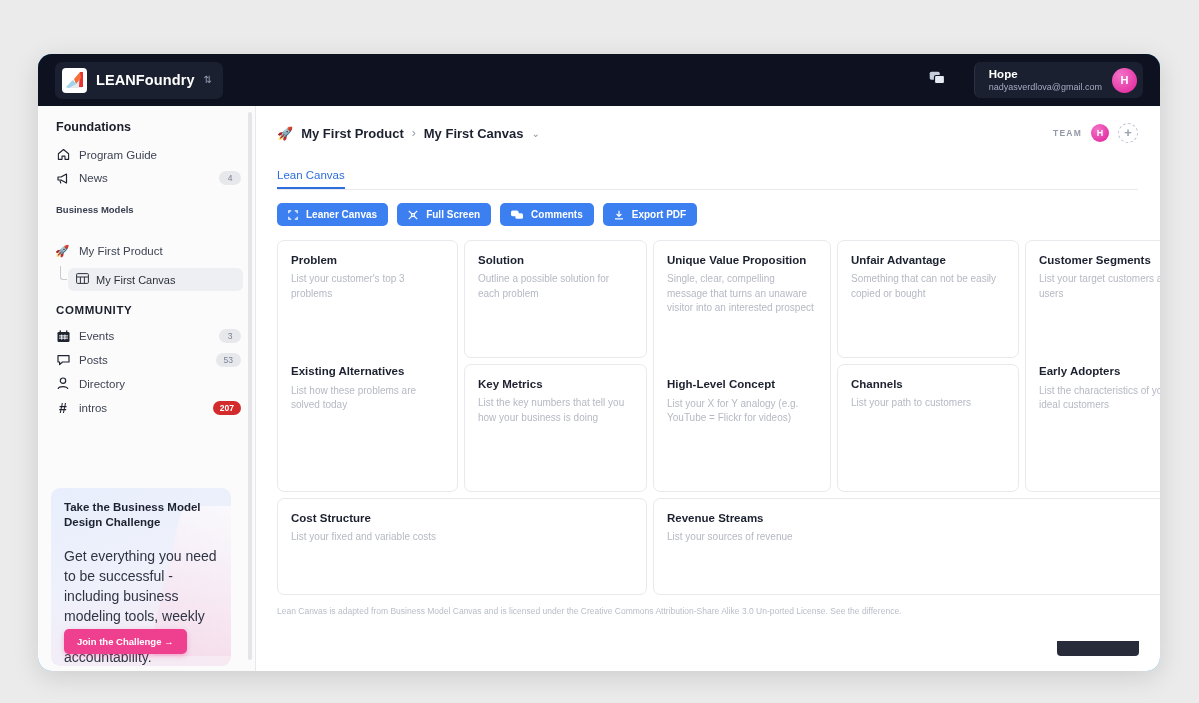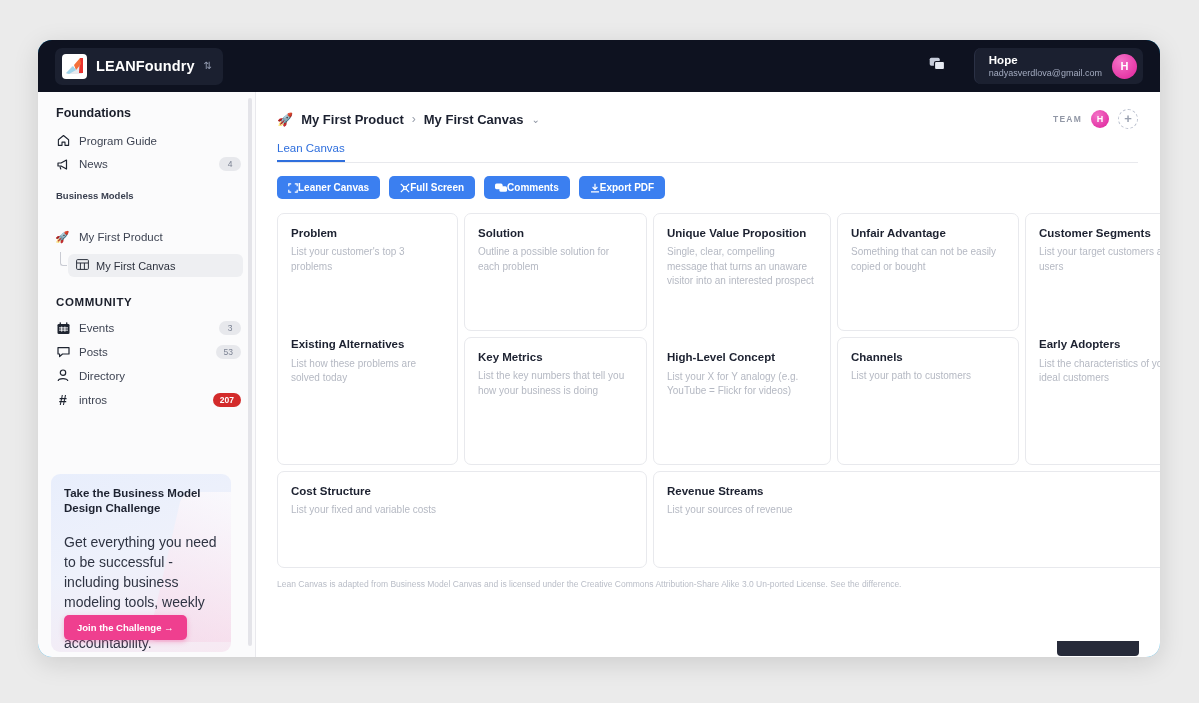--- a/index.html
+++ b/index.html
@@ -6,21 +6,21 @@
   html, body {
     width: 1199px; height: 703px;
     background: #ebebeb;
     font-family: "Liberation Sans", sans-serif;
     overflow: hidden;
   }
 
   
   #device {
     position: absolute;
-    left: 38px; top: 40px;
+    left: 38px; top: 54px;
     width: 1122px; height: 617px;
     background: #0ea5e9;
     border-radius: 14px;
     box-shadow: 0 6px 26px rgba(0,0,0,.13);
     overflow: hidden;
   }
   #device-stand {
     position: absolute;
     left: 1057px; top: 641px;
     width: 82px; height: 15px;
@@ -90,21 +90,21 @@
     background: #e4e4e9; border-radius: 2px;
   }
   .sb-section-title {
     font-size: 12.5px; font-weight: bold; color: #1b1f2b;
     padding: 0 0 0 18px; margin-bottom: 9px;
   }
   .sb-section-title.small {
     font-size: 9.5px; color: #3a4050; margin-top: 14px; margin-bottom: 24px;
   }
   .sb-section-title.caps {
-    font-size: 11.5px; letter-spacing: .6px; margin-top: 19px; margin-bottom: 8px;
+    font-size: 11.5px; letter-spacing: .6px; margin-top: 13px; margin-bottom: 8px;
   }
   .sb-item {
     display: flex; align-items: center; gap: 9px;
     padding: 5px 14px 5px 18px;
     font-size: 11.5px; color: #3e4453;
     position: relative;
   }
   .sb-item .ico {
     width: 14px; display: flex; align-items: center; justify-content: center;
     color: #1e2430; flex: none;
@@ -190,31 +190,31 @@
     color: #fff; font-size: 9px; font-weight: bold;
     display: flex; align-items: center; justify-content: center;
   }
   .add-circle {
     width: 20px; height: 20px; border-radius: 50%;
     border: 1.4px dashed #b9bfcd;
     color: #9aa1b0; font-size: 13px; line-height: 17px; text-align: center;
   }
 
   #tabs {
-    margin-top: 13px; display: flex; gap: 18px;
+    margin-top: 26px; display: flex; gap: 18px;
     border-bottom: 1px solid #e8e9ed;
   }
   .tab {
     font-size: 11.5px; color: #2f6fdd;
     padding-bottom: 6px; border-bottom: 2px solid #2f6fdd;
   }
 
   #toolbar { display: flex; gap: 9px; margin-top: 13px; }
   .tbtn {
-    display: flex; align-items: center; gap: 0;
+    display: flex; align-items: center; gap: 8px;
     background: #3b7ff0; color: #fff;
     font-size: 10px; font-weight: bold;
     border: none; border-radius: 5px;
     padding: 6px 11px;
   }
   .tbtn .ticon { font-size: 10px; line-height: 1; display: flex; }
 
   
   #canvas {
     margin-top: 14px;

